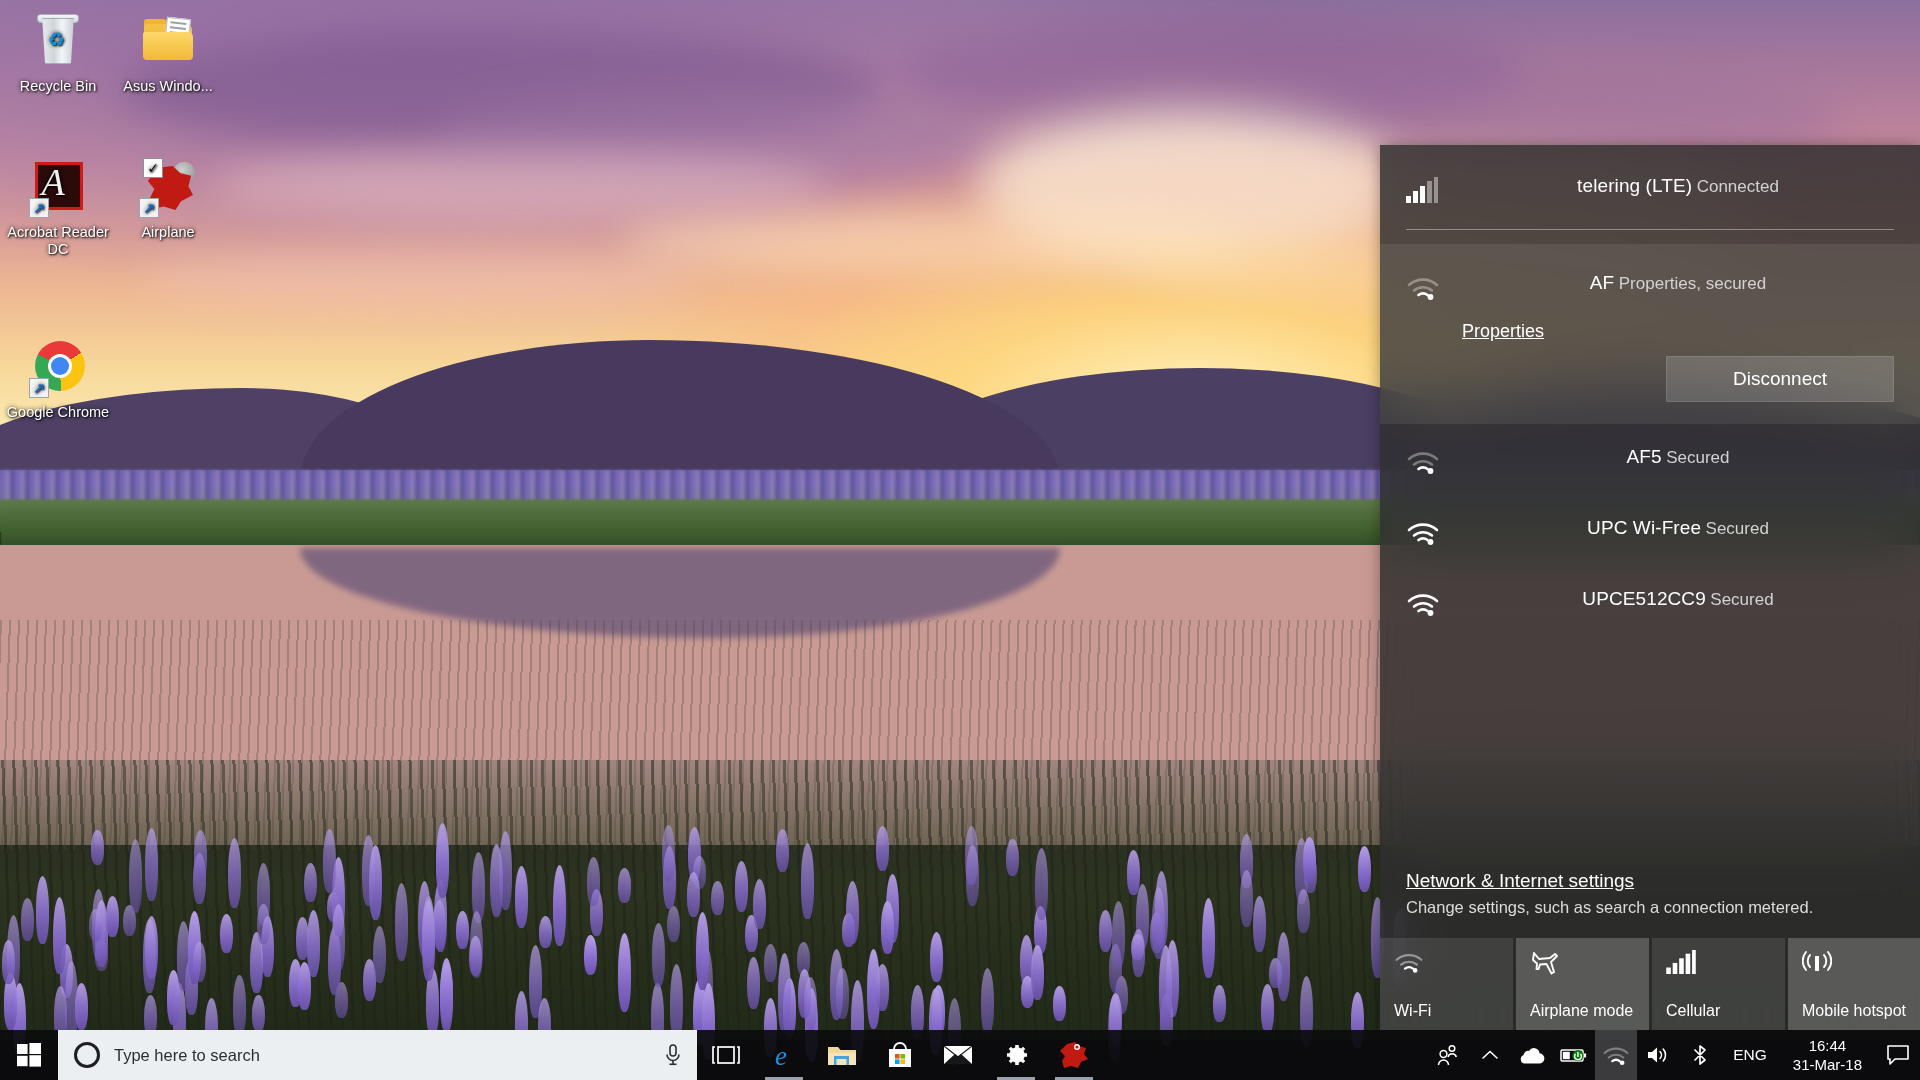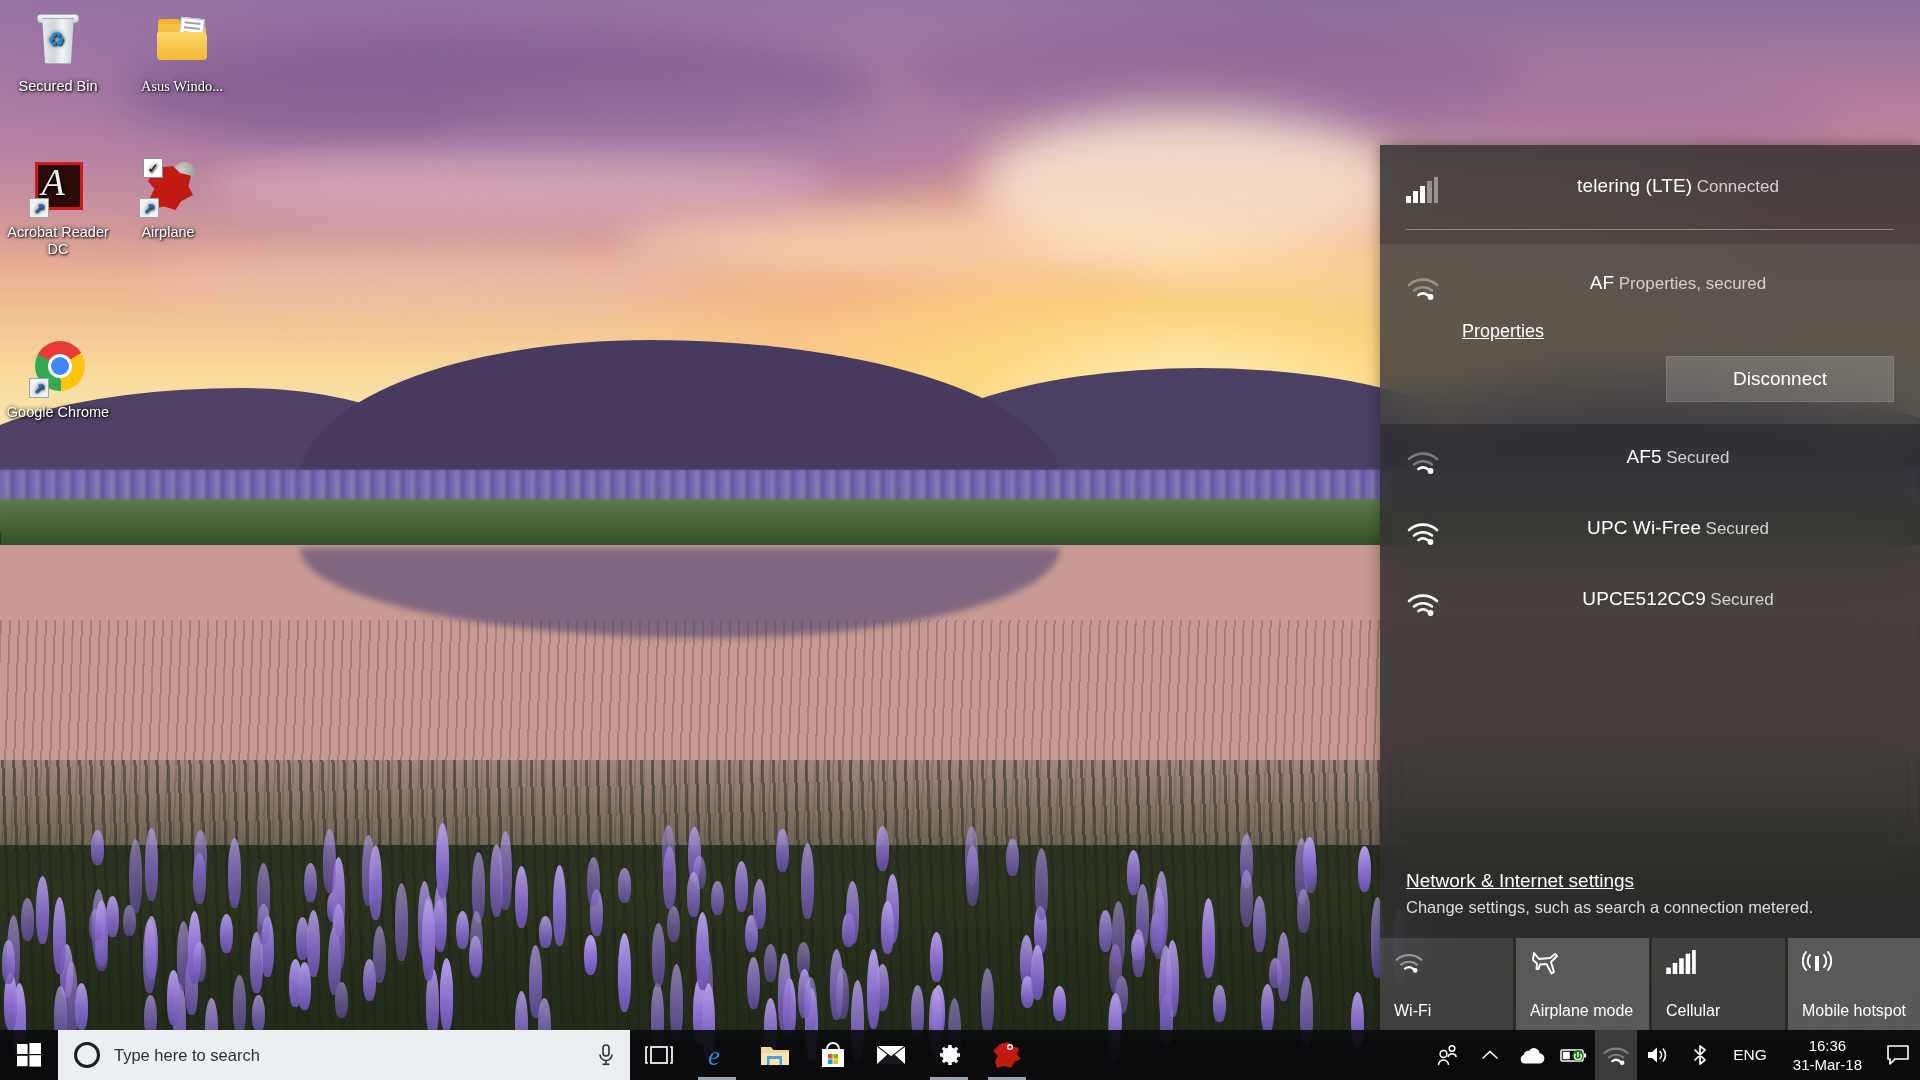--- a/index.html
+++ b/index.html
@@ -250,21 +250,21 @@
     position: absolute; left: 0; bottom: 0; width: 1920px; height: 50px;
     background: rgba(12,12,14,0.93);
     display: flex; align-items: center;
     color: #fff; font-size: 15px;
   }
   .start-btn {
     width: 58px; height: 50px; display: flex; align-items: center; justify-content: center;
     cursor: pointer;
   }
   .search-box {
-    width: 572px; height: 50px; background: #eceff1; color: #20232a;
+    width: 639px; height: 50px; background: #eceff1; color: #20232a;
     display: flex; align-items: center; gap: 14px; padding: 0 14px 0 16px;
     cursor: text;
   }
   .search-circle {
     width: 26px; height: 26px; border: 3px solid #1d1f24; border-radius: 50%; flex: 0 0 auto;
   }
   .search-ph { flex: 1 1 auto; font-size: 16.5px; color: #2b2f36; }
   .mic-ico { flex: 0 0 auto; }
 
   .tb-btn {
@@ -501,24 +501,24 @@
   </div>
 
   <div class="desk-icons">
 
     <div class="desk-icon" style="left:4px; top:12px;">
       <span class="glyph">
         <span class="rb-lid"></span>
         <span class="rb-body"></span>
         <span class="rb-sym">♻</span>
       </span>
-      <span class="lbl">Secured Bin</span>
-    </div>
-
-    <div class="desk-icon" style="left:128px; top:12px;font-family:Liberation Serif, serif;">
+      <span class="lbl">Recycle Bin</span>
+    </div>
+
+    <div class="desk-icon" style="left:114px; top:12px;">
       <span class="glyph">
         <span class="fld-tab"></span>
         <span class="fld-back"></span>
         <span class="fld-paper">
             <i></i>
             <i></i>
             <i></i>
             <i></i>
             <i></i>
             <i></i>
@@ -866,21 +866,21 @@
         <span>
           <svg width="22" height="24" viewBox="0 0 22 24">
             <path d="M6 7 L16 17 L11 21 L11 3 L16 7 L6 17" fill="none" stroke="#ffffff" stroke-width="1.7" stroke-linejoin="round" stroke-linecap="round"></path>
           </svg>
         </span>
       </div>
 
       <div class="lang">ENG</div>
 
       <div class="clock">
-        <div>16:36</div>
+        <div>16:44</div>
         <div>31-Mar-18</div>
       </div>
 
       <div class="action-center">
         <span>
           <svg width="24" height="22" viewBox="0 0 24 22">
             <path d="M2 2 H22 V15 H9 L4 20 V15 H2 Z" fill="none" stroke="#ffffff" stroke-width="1.6" stroke-linejoin="round"></path>
           </svg>
         </span>
       </div>

